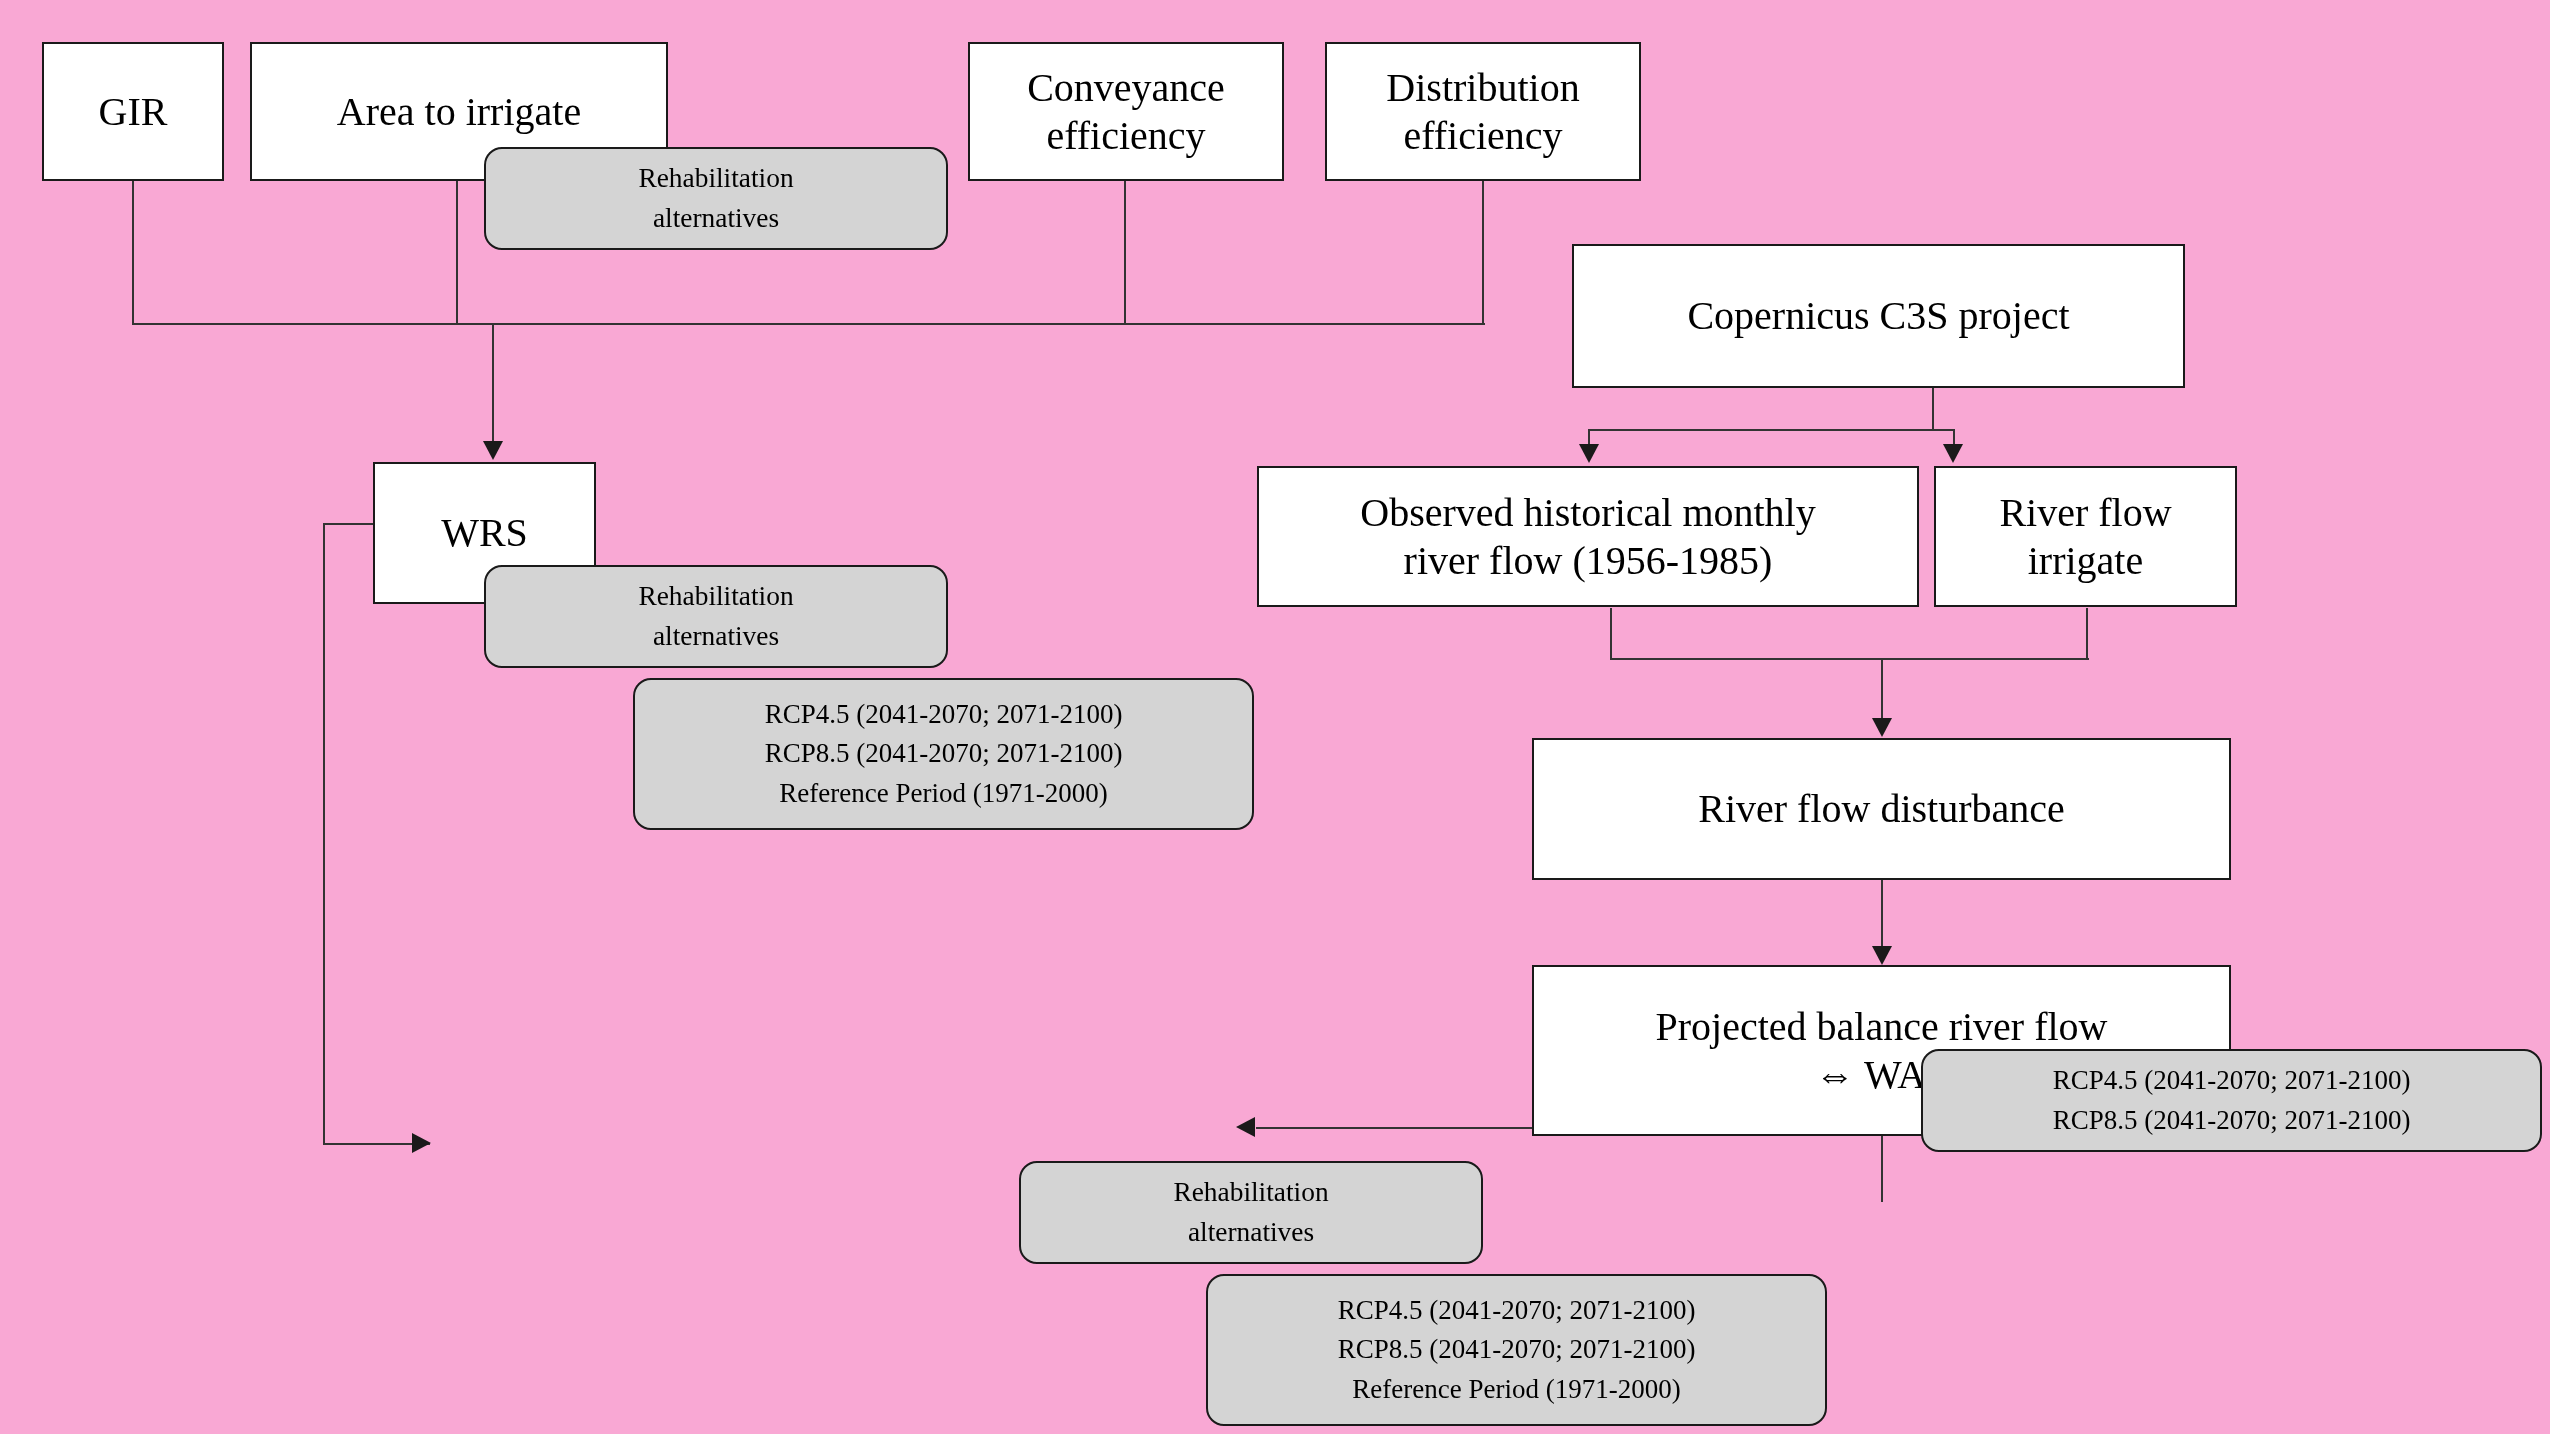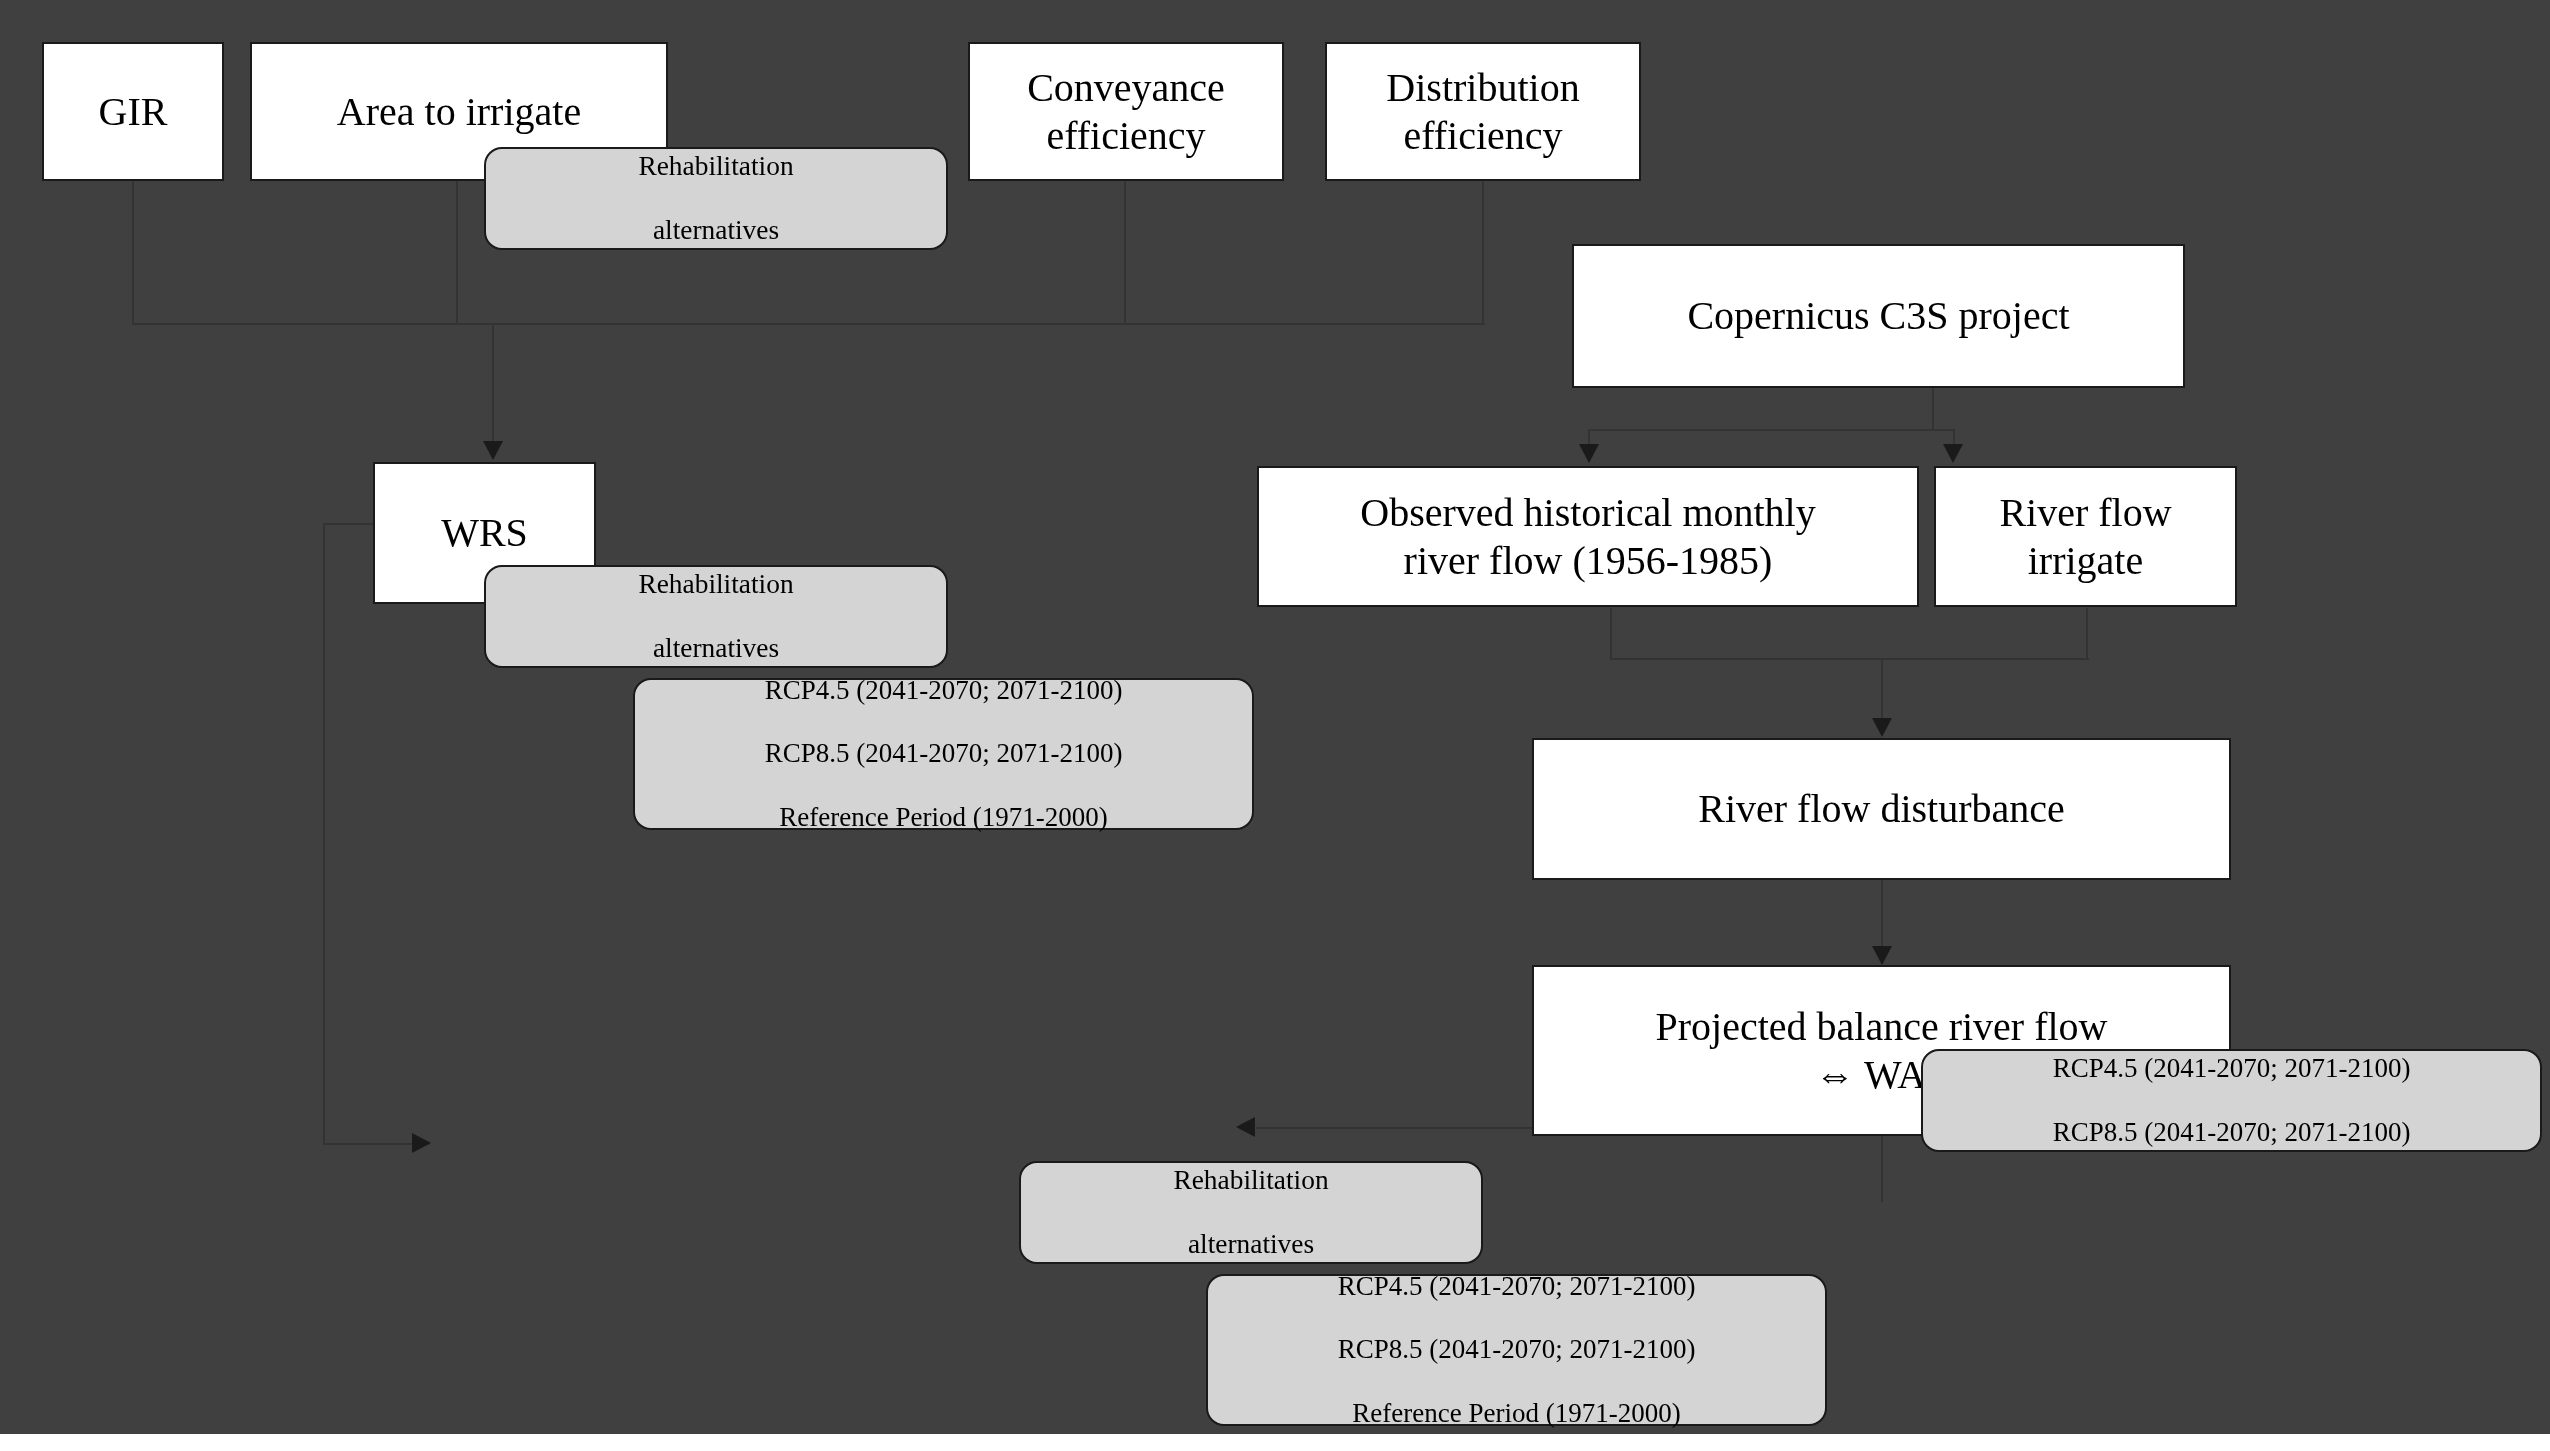--- a/index.html
+++ b/index.html
@@ -1,17 +1,17 @@
 <!DOCTYPE html>
 <html style="font-size:13px"><head>
 <meta charset="utf-8">
 <style>
   html,body{margin:0;padding:0;background:#ffffff;}
   body{font-family:"Liberation Serif", serif;}
-  #stage{position:relative;width:2550px;height:1434px;background:#404040;overflow:hidden;}
+  #stage{position:relative;width:2550px;height:1434px;background:#f9a8d4;overflow:hidden;}
 
   
   .node{
     position:absolute;
     box-sizing:border-box;
     background:#ffffff;
     border:2.4px solid #1a1a1a;
     display:flex;
     align-items:center;
     justify-content:center;
@@ -30,21 +30,20 @@
     border:2.4px solid #1a1a1a;
     border-radius:18px;
     display:flex;
     flex-direction:column;
     align-items:center;
     justify-content:center;
     text-align:center;
     color:#000000;
     line-height:1.45;
     z-index:20;
-    gap:24px;
   }
   .callout .row{display:block;white-space:nowrap;}
   .callout.left .row{text-align:left;}
 
   
   .hline{position:absolute;height:0;border-top:2.4px solid #333333;z-index:2;}
   .vline{position:absolute;width:0;border-left:2.4px solid #333333;z-index:2;}
 
   .arrow-down{
     position:absolute;width:0;height:0;

